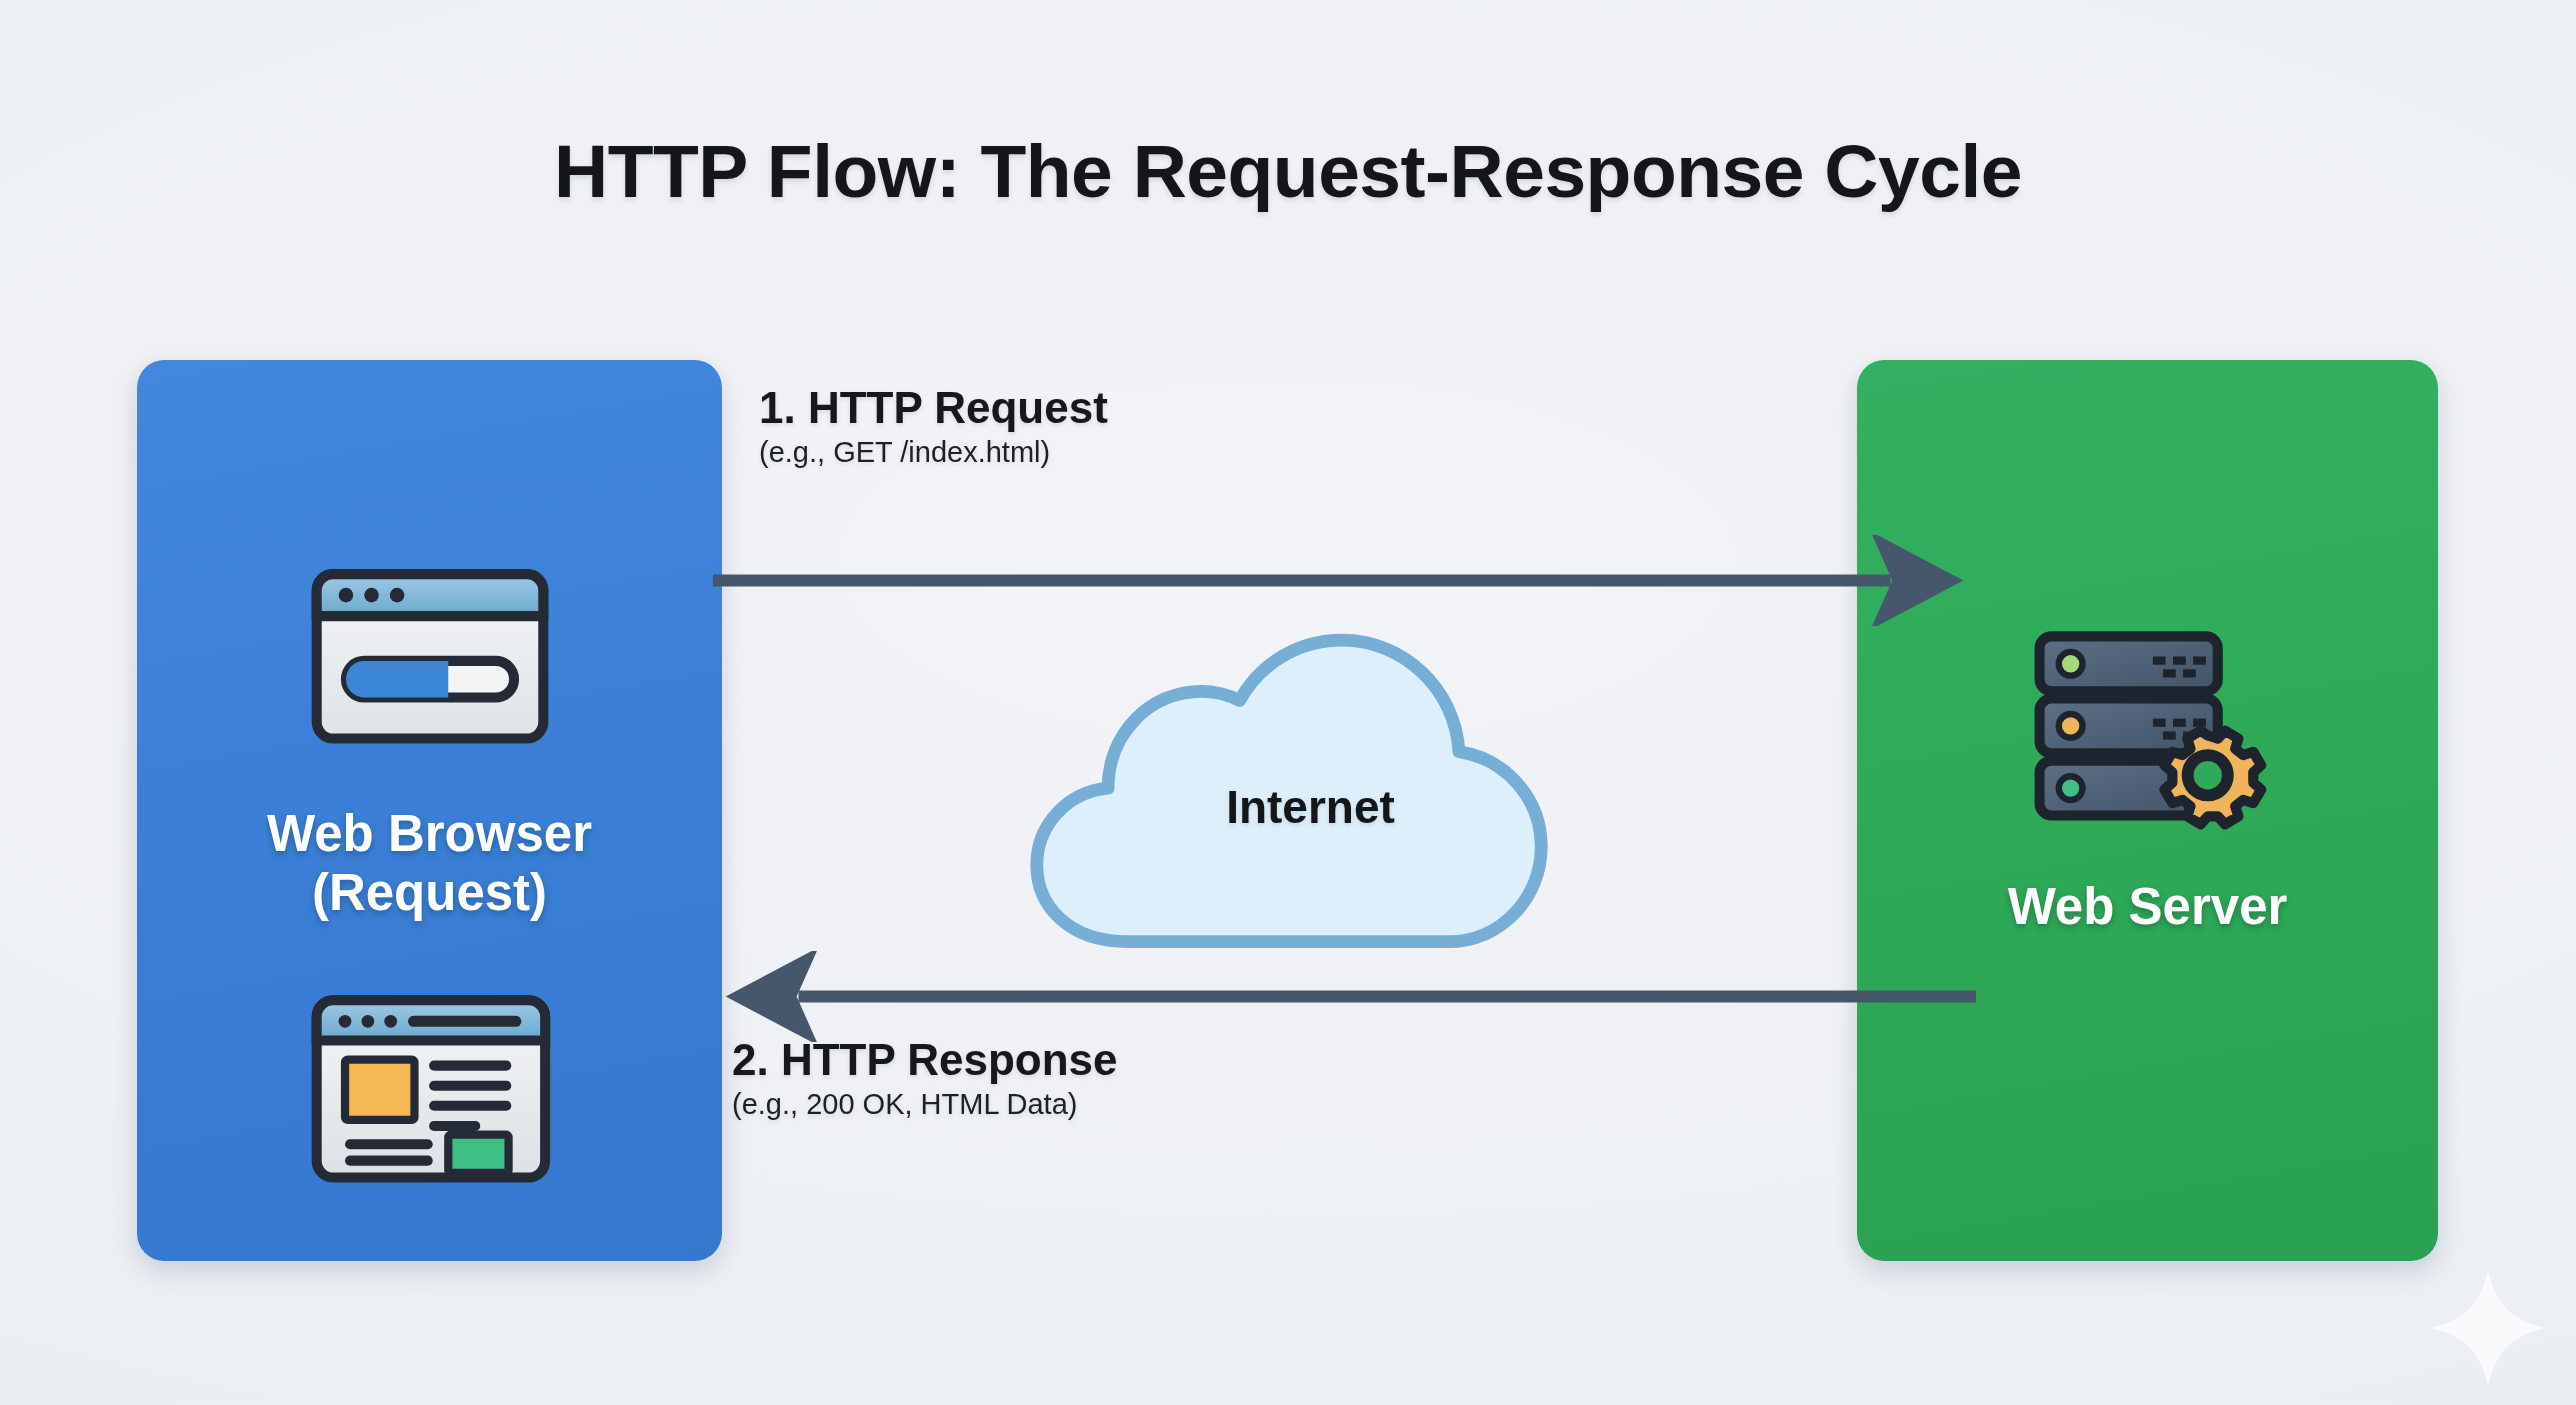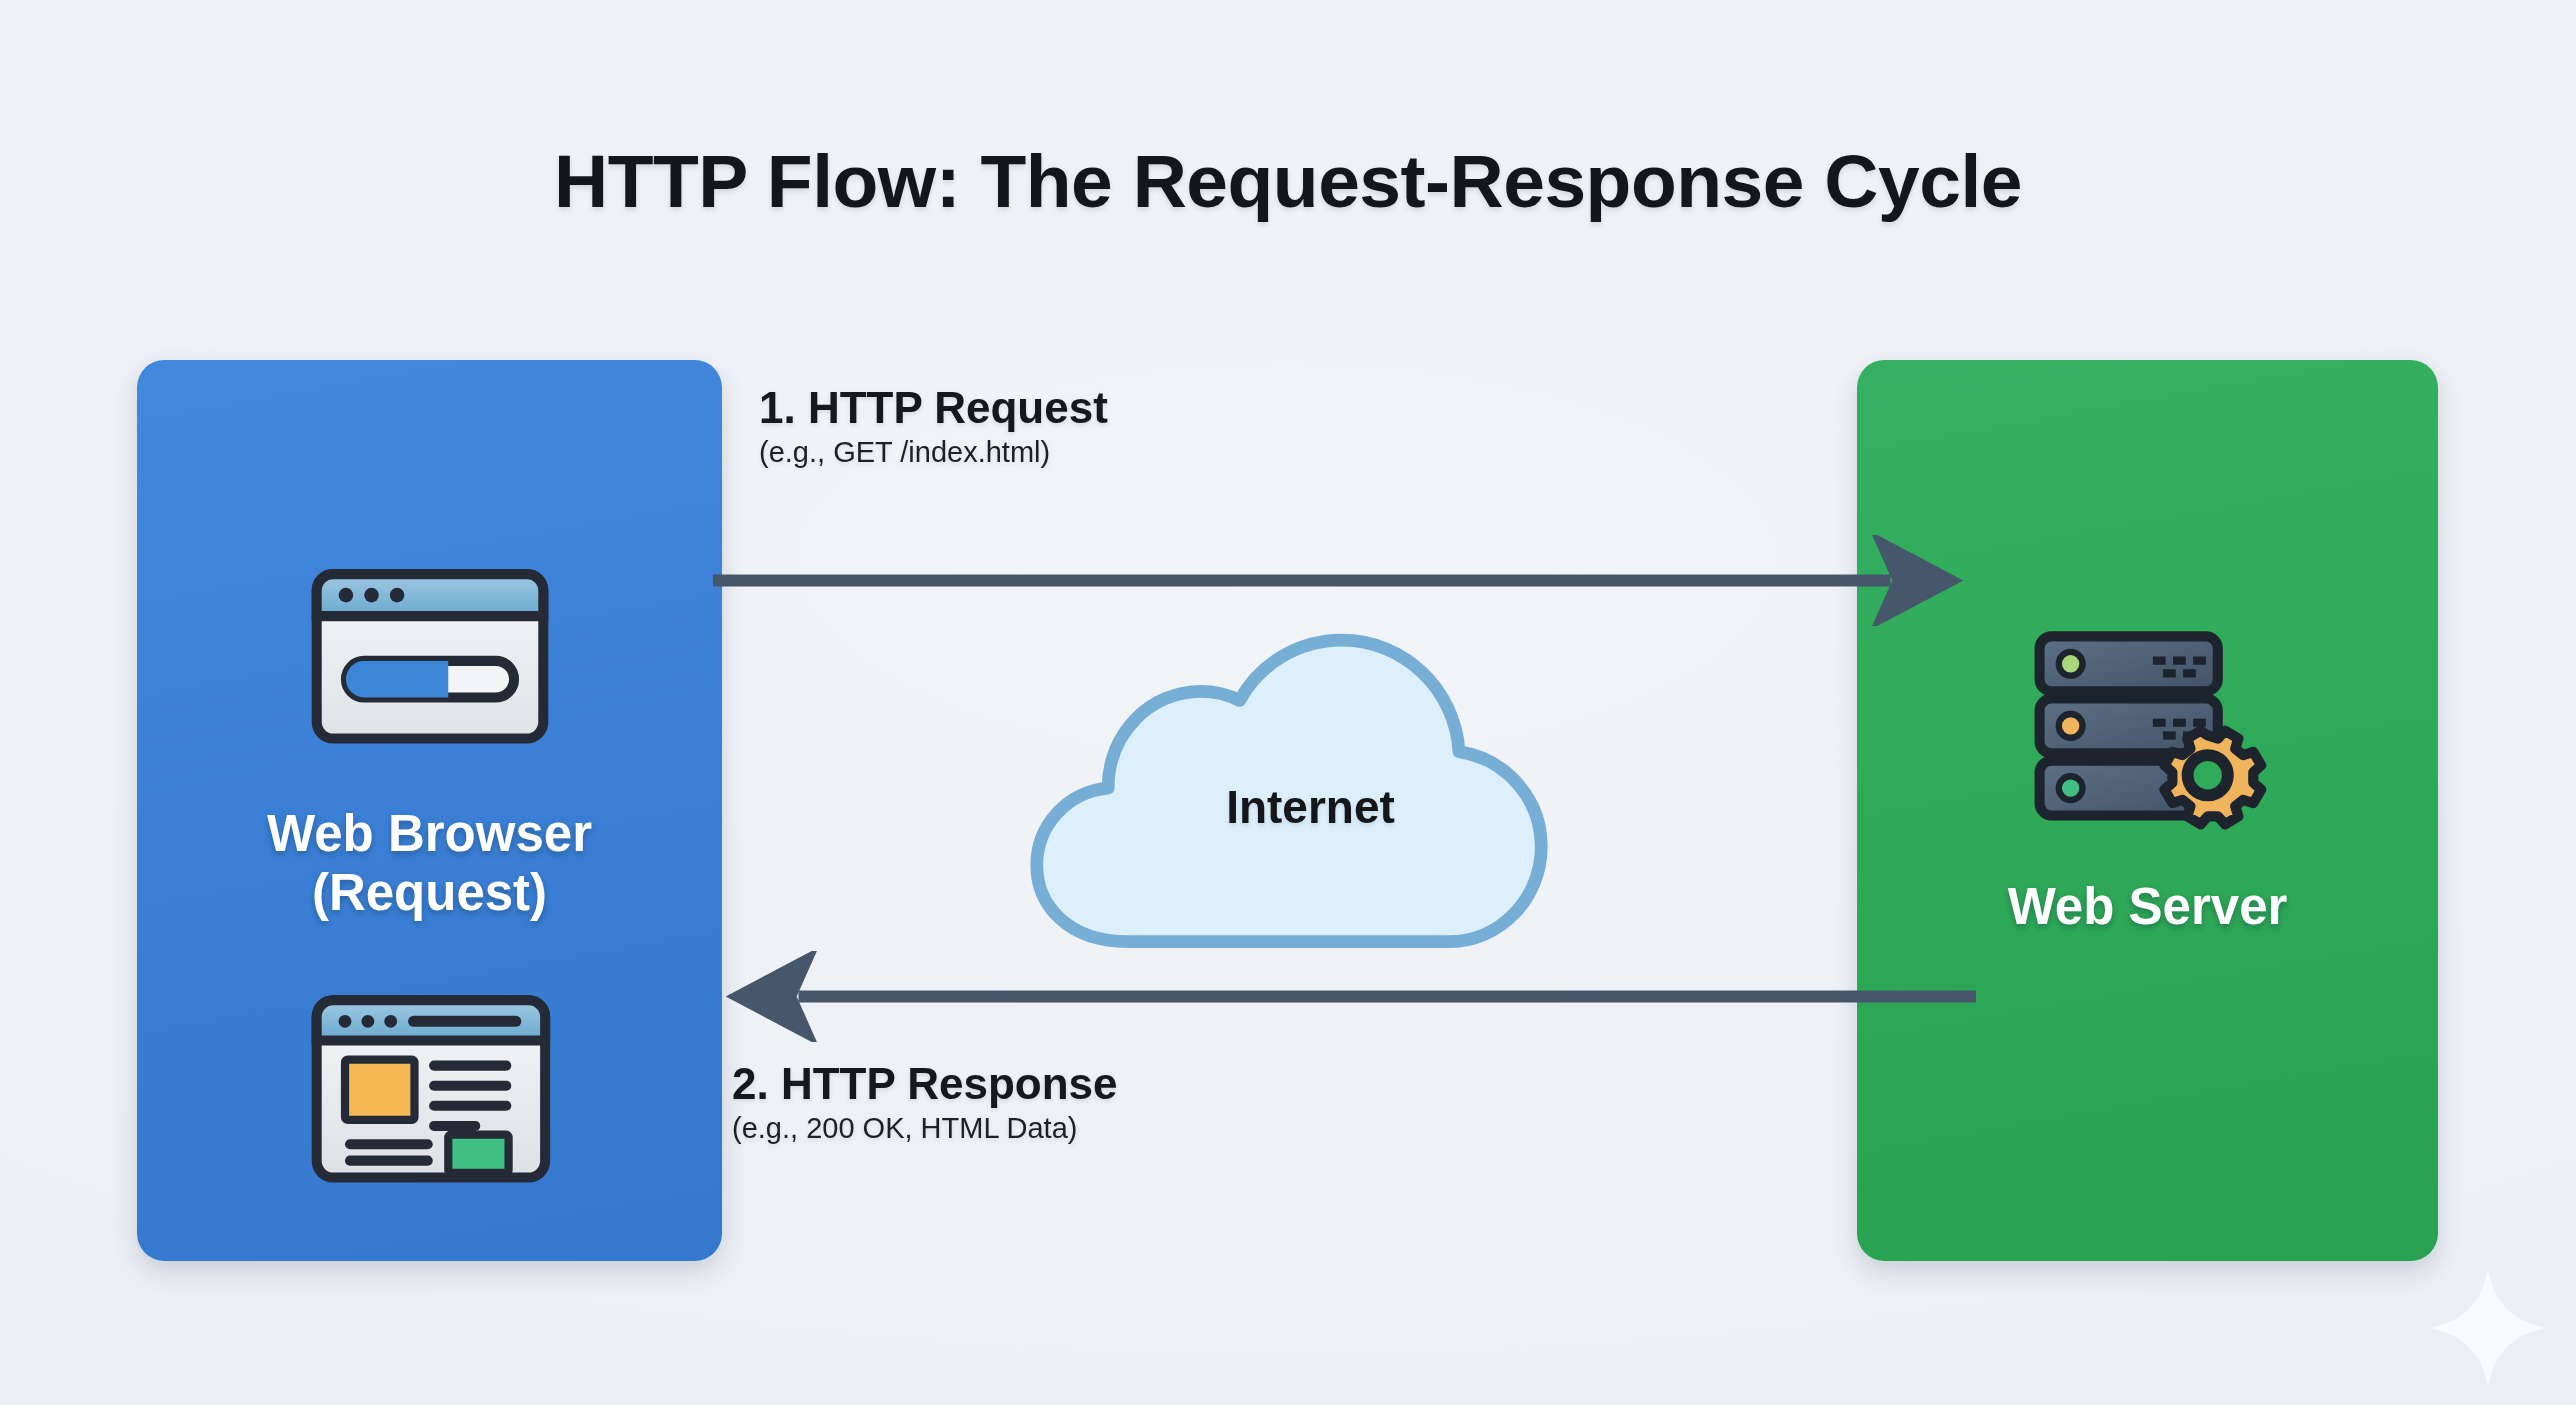--- a/index.html
+++ b/index.html
@@ -23,21 +23,20 @@
     position: absolute;
     left: 0;
     top: 128px;
     width: 2576px;
     text-align: center;
     font-size: 75px;
     font-weight: bold;
     color: #141619;
     letter-spacing: -0.5px;
     text-shadow: 0 2.7px 5.5px rgba(140,150,165,0.28);
-    margin-top: 10px;
   }
 
   
   .node-box {
     position: absolute;
     border-radius: 27.4px;
     box-shadow: 0 9.1px 24px rgba(60,80,110,0.20);
   }
   #client-box {
     left: 137px;
@@ -93,21 +92,21 @@
   }
   .arrow-label .lbl-sub {
     display: block;
     font-size: 29px;
     font-weight: normal;
     line-height: 1.25;
     color: #1d2025;
     text-shadow: 0 1.8px 4.6px rgba(150,160,175,0.26);
   }
   #request-label  { left: 759px; top: 382px;  width: 1043px; }
-  #response-label { left: 732px; top: 1034px; width: 1079px; margin-top: 24px; }
+  #response-label { left: 732px; top: 1034px; width: 1079px; }
 
   
   #cloud-group {
     position: absolute;
     left: 1020px;
     top: 631px;
   }
   #cloud-text {
     position: absolute;
     left: 16px;

